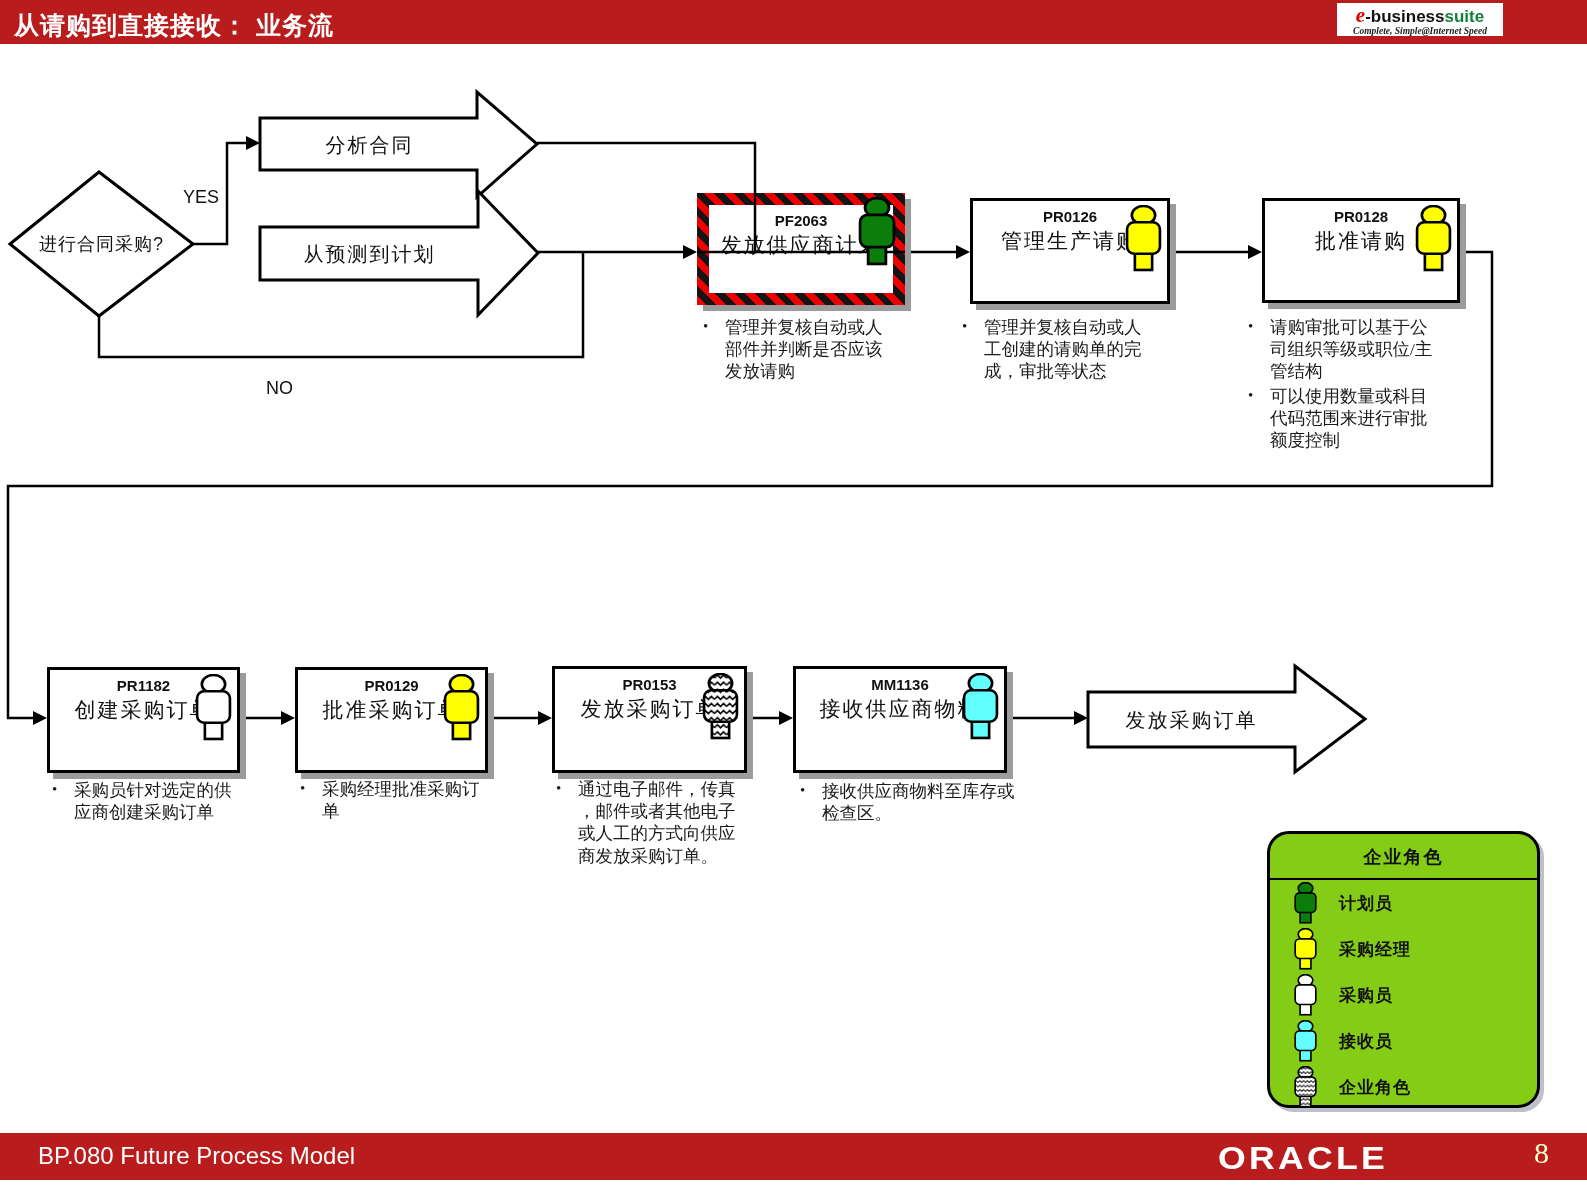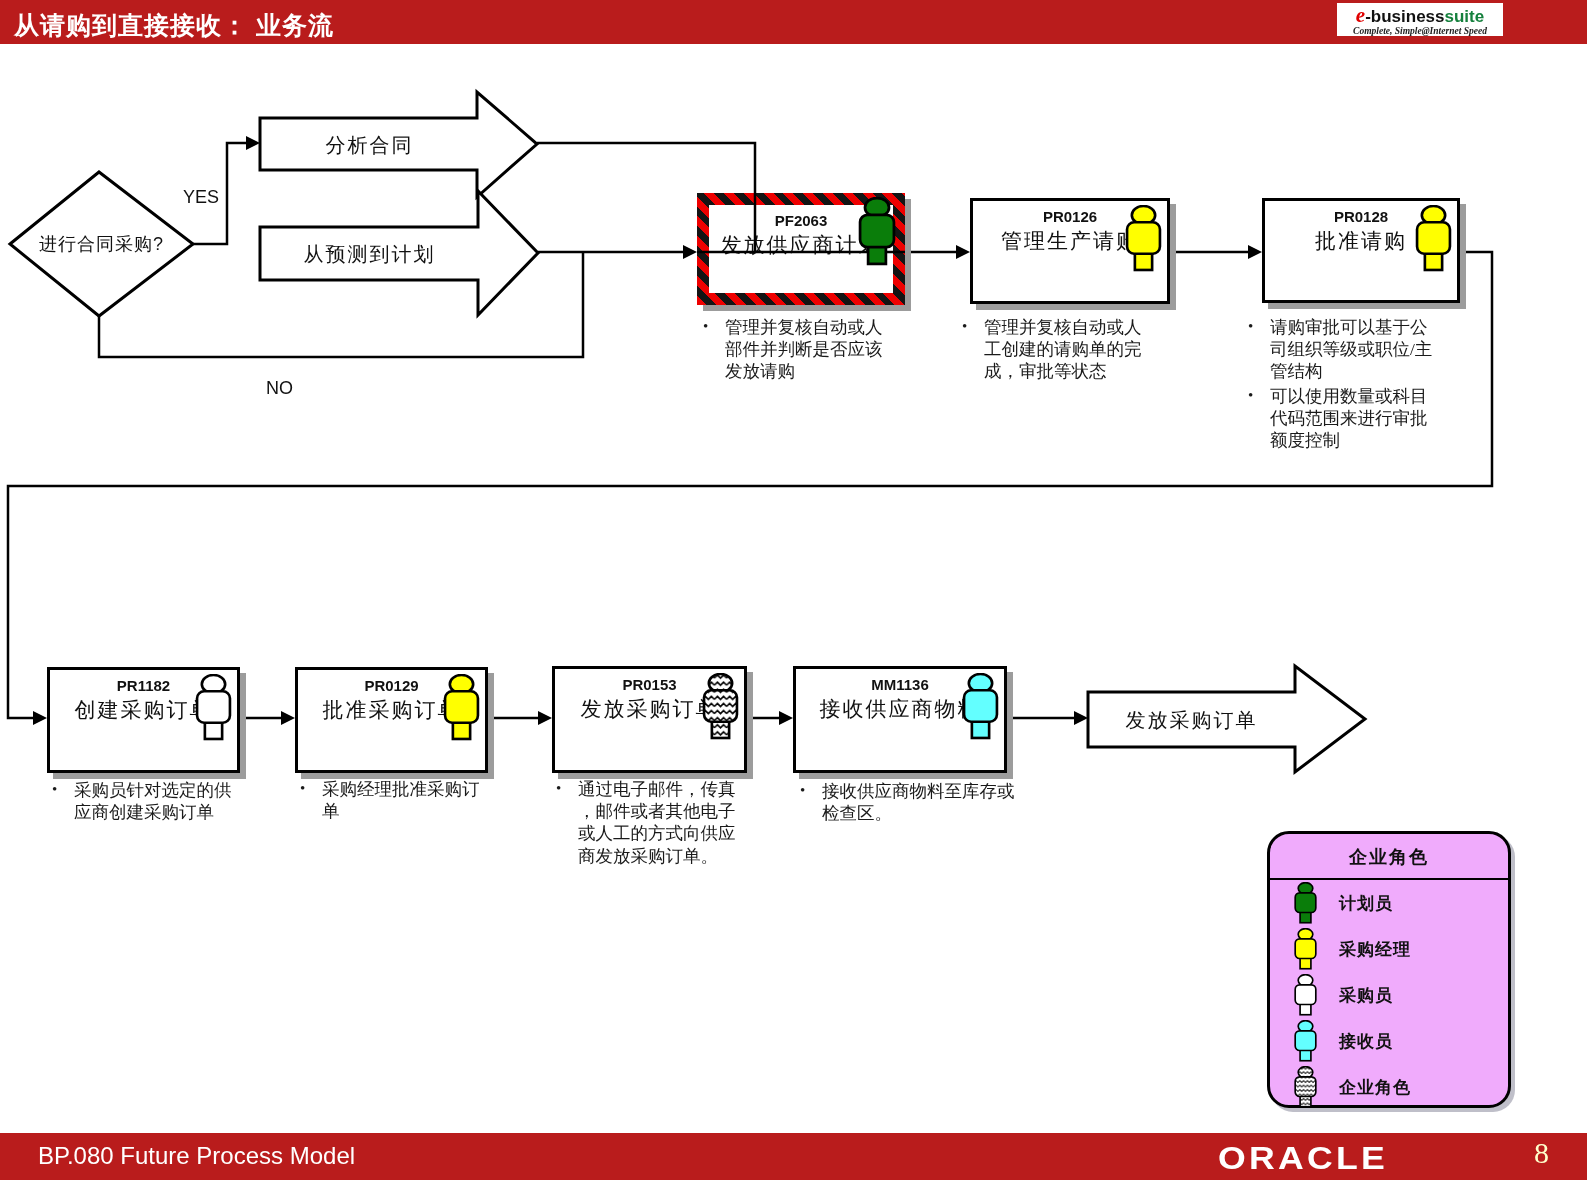--- a/index.html
+++ b/index.html
@@ -43,21 +43,21 @@
   .person{position:absolute;display:block;}
   .box-person{top:4px;right:5px;width:37px;height:67px;}
 
   
   .bullets{position:absolute;z-index:2;color:#1a1a1a;font-size:17.5px;line-height:1.27;font-family:"Liberation Serif",serif;}
   .bullets .li{display:flex;margin-bottom:2px;}
   .bullets .dot{width:22px;flex:none;font-size:15px;padding-top:1px;}
   .bullets .btext{white-space:pre-line;}
 
   
-  #legend{position:absolute;left:1267px;top:831px;width:244px;height:277px;background:#f0abfc;border:3px solid #000;border-radius:22px;z-index:2;box-shadow:4px 4px 0 #BFBFC9;box-sizing:border-box;}
+  #legend{position:absolute;left:1267px;top:831px;width:273px;height:277px;background:#84cc16;border:3px solid #000;border-radius:22px;z-index:2;box-shadow:4px 4px 0 #BFBFC9;box-sizing:border-box;}
   #legend-title{text-align:center;font-weight:bold;font-size:18px;letter-spacing:2px;padding:11px 0 9px;border-bottom:2px solid #000;color:#111;}
   .legend-item{height:46px;display:flex;align-items:center;padding-left:24px;}
   .legend-item .person{position:static;width:23px;height:42px;flex:none;}
   .legend-label{font-weight:bold;font-size:17px;color:#111;margin-left:22px;letter-spacing:1px;}
 </style>
 </head>
 <body>
 
 <div id="stage">
 

